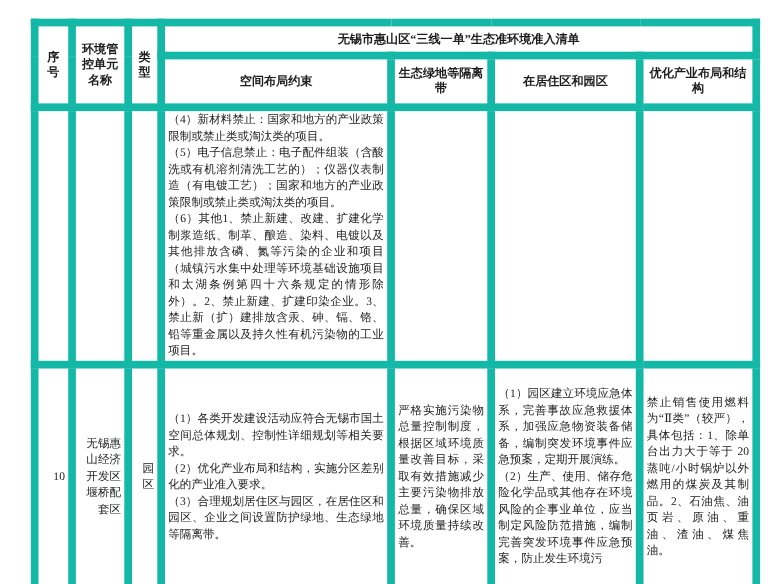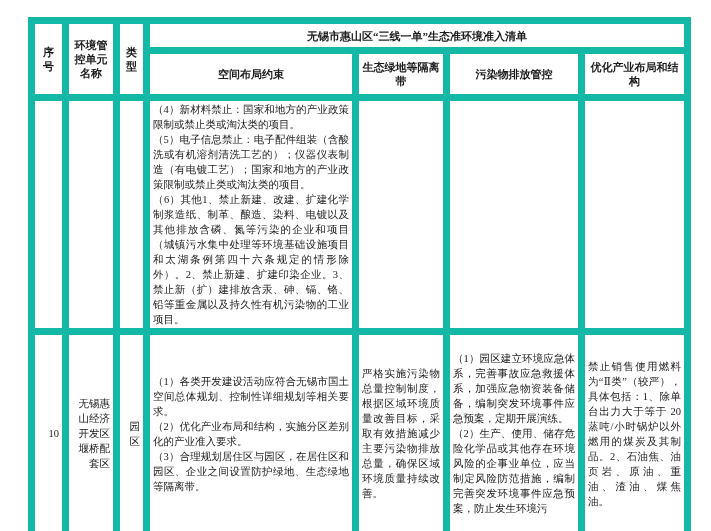--- a/index.html
+++ b/index.html
@@ -77,21 +77,21 @@
     <tbody>
         <tr class="title-row">
       <th rowspan="2">序号</th>
       <th rowspan="2">环境管控单元名称</th>
       <th rowspan="2">类型</th>
       <th colspan="4">无锡市惠山区“三线一单”生态准环境准入清单</th>
     </tr>
     <tr class="sub-row">
       <th>空间布局约束</th>
       <th>生态绿地等隔离带</th>
-      <th>污染物排放管控</th>
+      <th>在居住区和园区</th>
       <th>优化产业布局和结构</th>
     </tr>
     <tr class="body-row-1">
       <td class="cell-center"></td>
       <td class="cell-center"></td>
       <td class="cell-center"></td>
       <td class="cell-text">（4）新材料禁止：国家和地方的产业政策限制或禁止类或淘汰类的项目。
 （5）电子信息禁止：电子配件组装（含酸洗或有机溶剂清洗工艺的）；仪器仪表制造（有电镀工艺）；国家和地方的产业政策限制或禁止类或淘汰类的项目。
 （6）其他1、禁止新建、改建、扩建化学制浆造纸、制革、酿造、染料、电镀以及其他排放含磷、氮等污染的企业和项目（城镇污水集中处理等环境基础设施项目和太湖条例第四十六条规定的情形除外）。2、禁止新建、扩建印染企业。3、禁止新（扩）建排放含汞、砷、镉、铬、铅等重金属以及持久性有机污染物的工业项目。</td>
       <td class="cell-text"></td>

